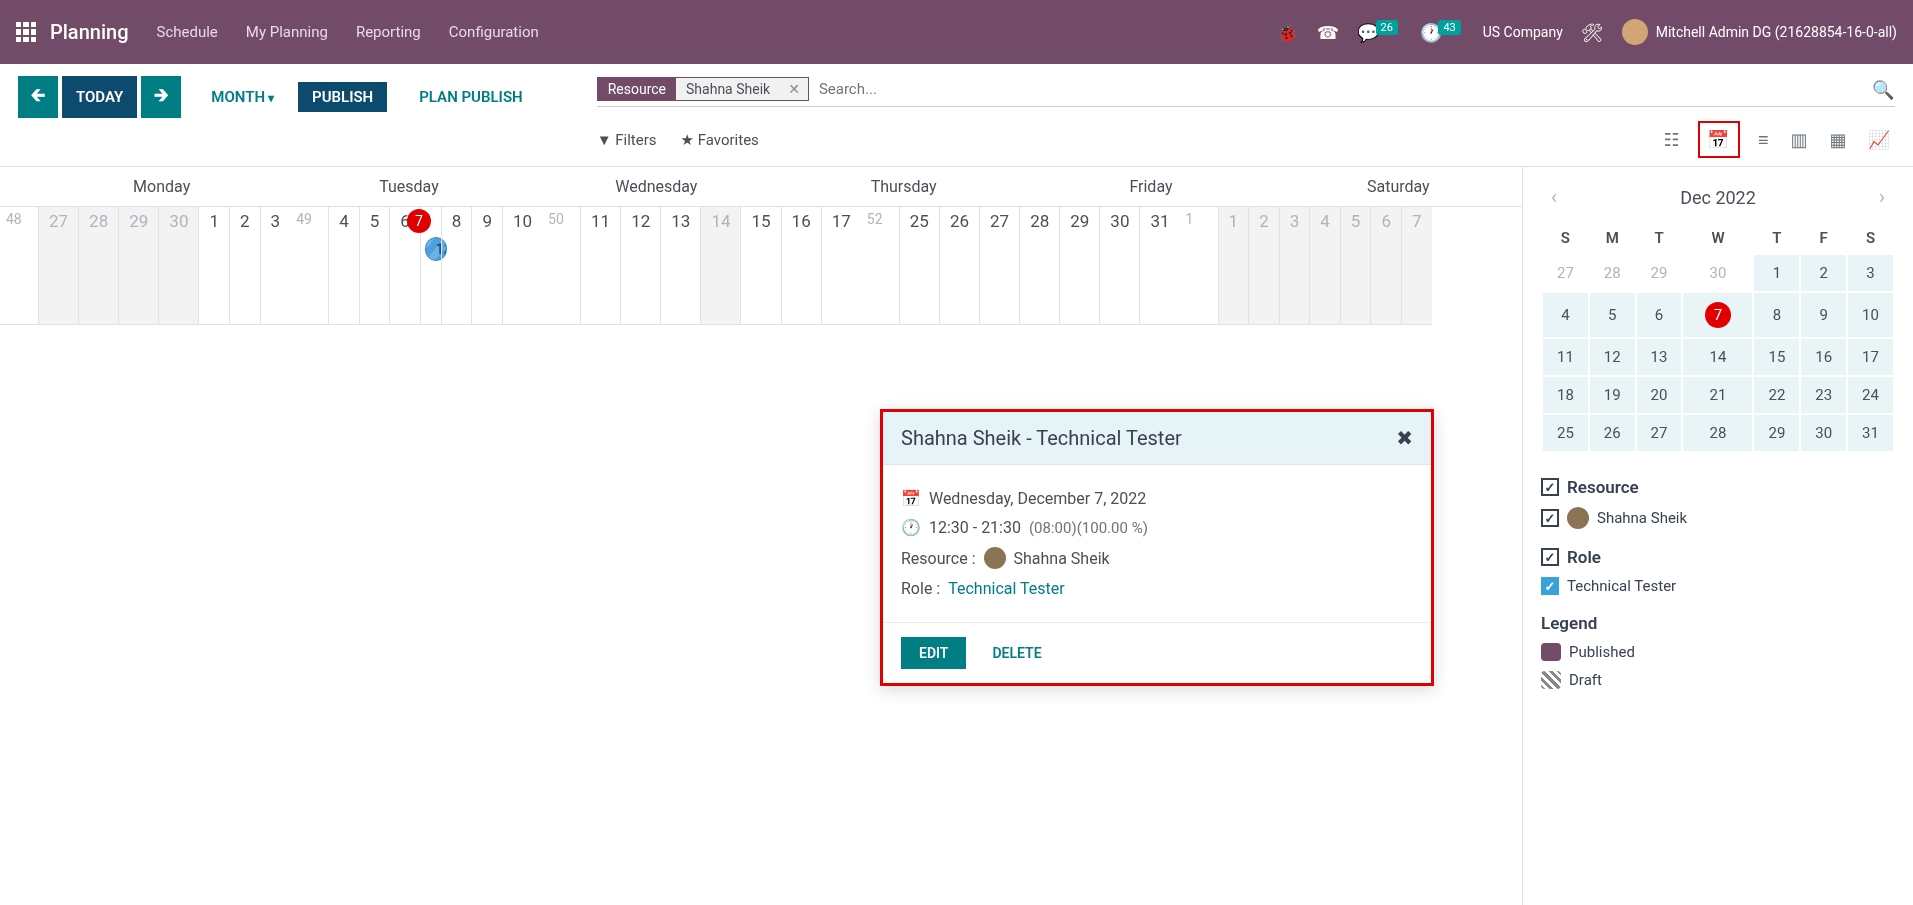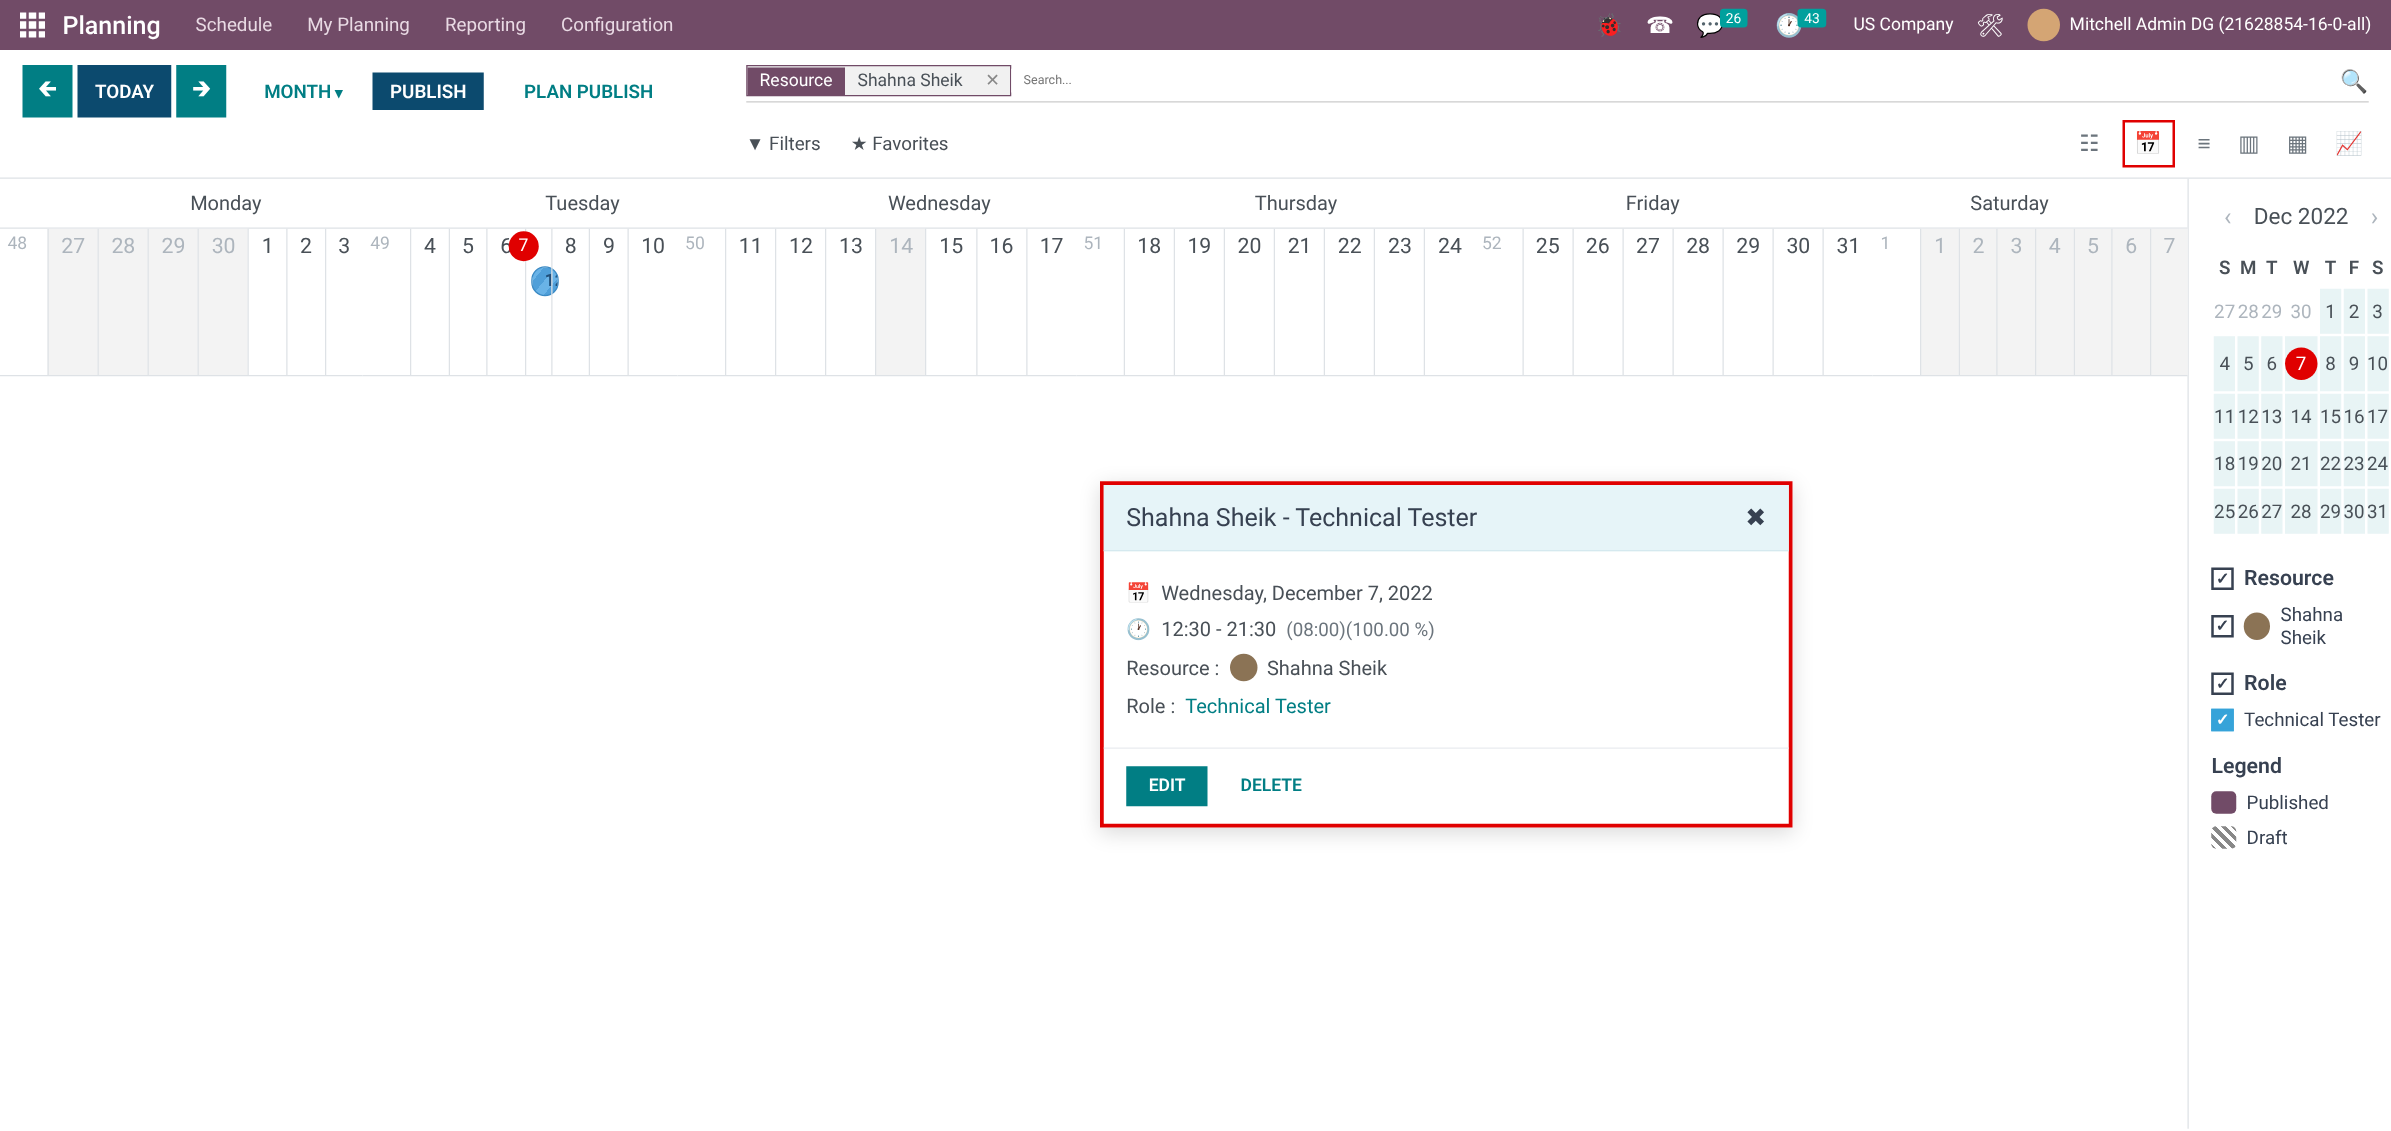--- a/index.html
+++ b/index.html
@@ -1,19 +1,19 @@
 <!DOCTYPE html>
 <html><head>
 <meta charset="utf-8">
 <style>
   * { box-sizing: border-box; margin: 0; padding: 0; font-family: -apple-system, BlinkMacSystemFont, "Segoe UI", Roboto, sans-serif; }
   body { background: #fff; color: #374151; font-size: 14px; overflow: hidden; width: 1913px; height: 905px; position: relative; }
 
   
-  .topnav { background: #714B67; color: #fff; height: 40px; display: flex; align-items: center; padding: 0 16px; }
+  .topnav { background: #714B67; color: #fff; height: 64px; display: flex; align-items: center; padding: 0 16px; }
   .apps-icon { width: 20px; height: 20px; display: grid; grid-template-columns: repeat(3,1fr); grid-template-rows: repeat(3,1fr); gap: 2px; margin-right: 14px; cursor: pointer;}
   .apps-icon span { background: #fff; }
   .brand { font-size: 20px; font-weight: 500; margin-right: 28px; }
   .topnav-menu { display: flex; gap: 28px; }
   .topnav-menu a { color: #e9dae4; font-size: 15px; cursor: pointer; }
   .topnav-right { margin-left: auto; display: flex; align-items: center; gap: 18px; }
   .topnav-right .ico { font-size: 18px; cursor: pointer; position: relative; }
   .badge-sm { background: #00A09D; color: #fff; font-size: 11px; padding: 1px 5px; border-radius: 3px; position: relative; top:-8px; left:-4px;}
   .user-info { display: flex; align-items: center; gap: 8px; }
   .avatar-sm { width: 26px; height: 26px; border-radius: 50%; background: #d4a574; }
@@ -27,21 +27,21 @@
   .btn.arrow { background: #017e84; color: #fff; width: 40px; padding: 6px 0; font-size: 18px; }
   .btn-group-nav { display: flex; gap: 4px; margin-right: 18px; }
   .dropdown-btn { color: #017e84; font-weight: 600; font-size: 15px; padding: 6px 12px; cursor: pointer; margin-right: 12px; }
   .dropdown-btn::after { content: " ▾"; font-size: 12px; }
   .cp-right { flex: 1; margin-left: 60px; }
   .searchbox { display: flex; align-items: center; border-bottom: 1px solid #ccc; padding-bottom: 4px; margin-bottom: 14px; }
   .facet { display: flex; align-items: center; background: #f1f1f1; border: 1px solid #714B67; font-size: 14px; }
   .facet .facet-label { background: #714B67; color: #fff; padding: 3px 10px; }
   .facet .facet-value { padding: 3px 10px; color: #495057; }
   .facet .facet-remove { padding: 3px 8px; cursor: pointer; color: #888; }
-  .searchbox input { border: none; outline: none; flex: 1; font-size: 10px; padding: 4px 10px; color: #999; }
+  .searchbox input { border: none; outline: none; flex: 1; font-size: 15px; padding: 4px 10px; color: #999; }
   .search-icon { font-size: 18px; color: #666; cursor: pointer; }
   .cp-right-row2 { display: flex; justify-content: space-between; align-items: center; }
   .search-options { display: flex; gap: 24px; }
   .search-opt { color: #495057; font-size: 15px; cursor: pointer; }
   .view-switcher { display: flex; gap: 14px; align-items: center; }
   .view-switcher .vico { font-size: 18px; color: #6c757d; cursor: pointer; padding: 4px; }
   .view-switcher .vico.active { border: 2px solid #e00000; padding: 6px 8px; }
 
   .divider { height: 1px; background: #dee2e6; }
 
@@ -224,30 +224,20 @@
           <div class="wk">50</div>
           <div class="cal-cell">11</div>
           <div class="cal-cell">12</div>
           <div class="cal-cell">13</div>
           <div class="cal-cell other-month">14</div>
           <div class="cal-cell">15</div>
           <div class="cal-cell">16</div>
           <div class="cal-cell">17</div>
         </div>
         <div class="cal-row">
-          <div class="wk">51</div>
-          <div class="cal-cell">18</div>
-          <div class="cal-cell">19</div>
-          <div class="cal-cell">20</div>
-          <div class="cal-cell">21</div>
-          <div class="cal-cell">22</div>
-          <div class="cal-cell">23</div>
-          <div class="cal-cell">24</div>
-        </div>
-        <div class="cal-row">
           <div class="wk">52</div>
           <div class="cal-cell">25</div>
           <div class="cal-cell">26</div>
           <div class="cal-cell">27</div>
           <div class="cal-cell">28</div>
           <div class="cal-cell">29</div>
           <div class="cal-cell">30</div>
           <div class="cal-cell">31</div>
         </div>
         <div class="cal-row">

